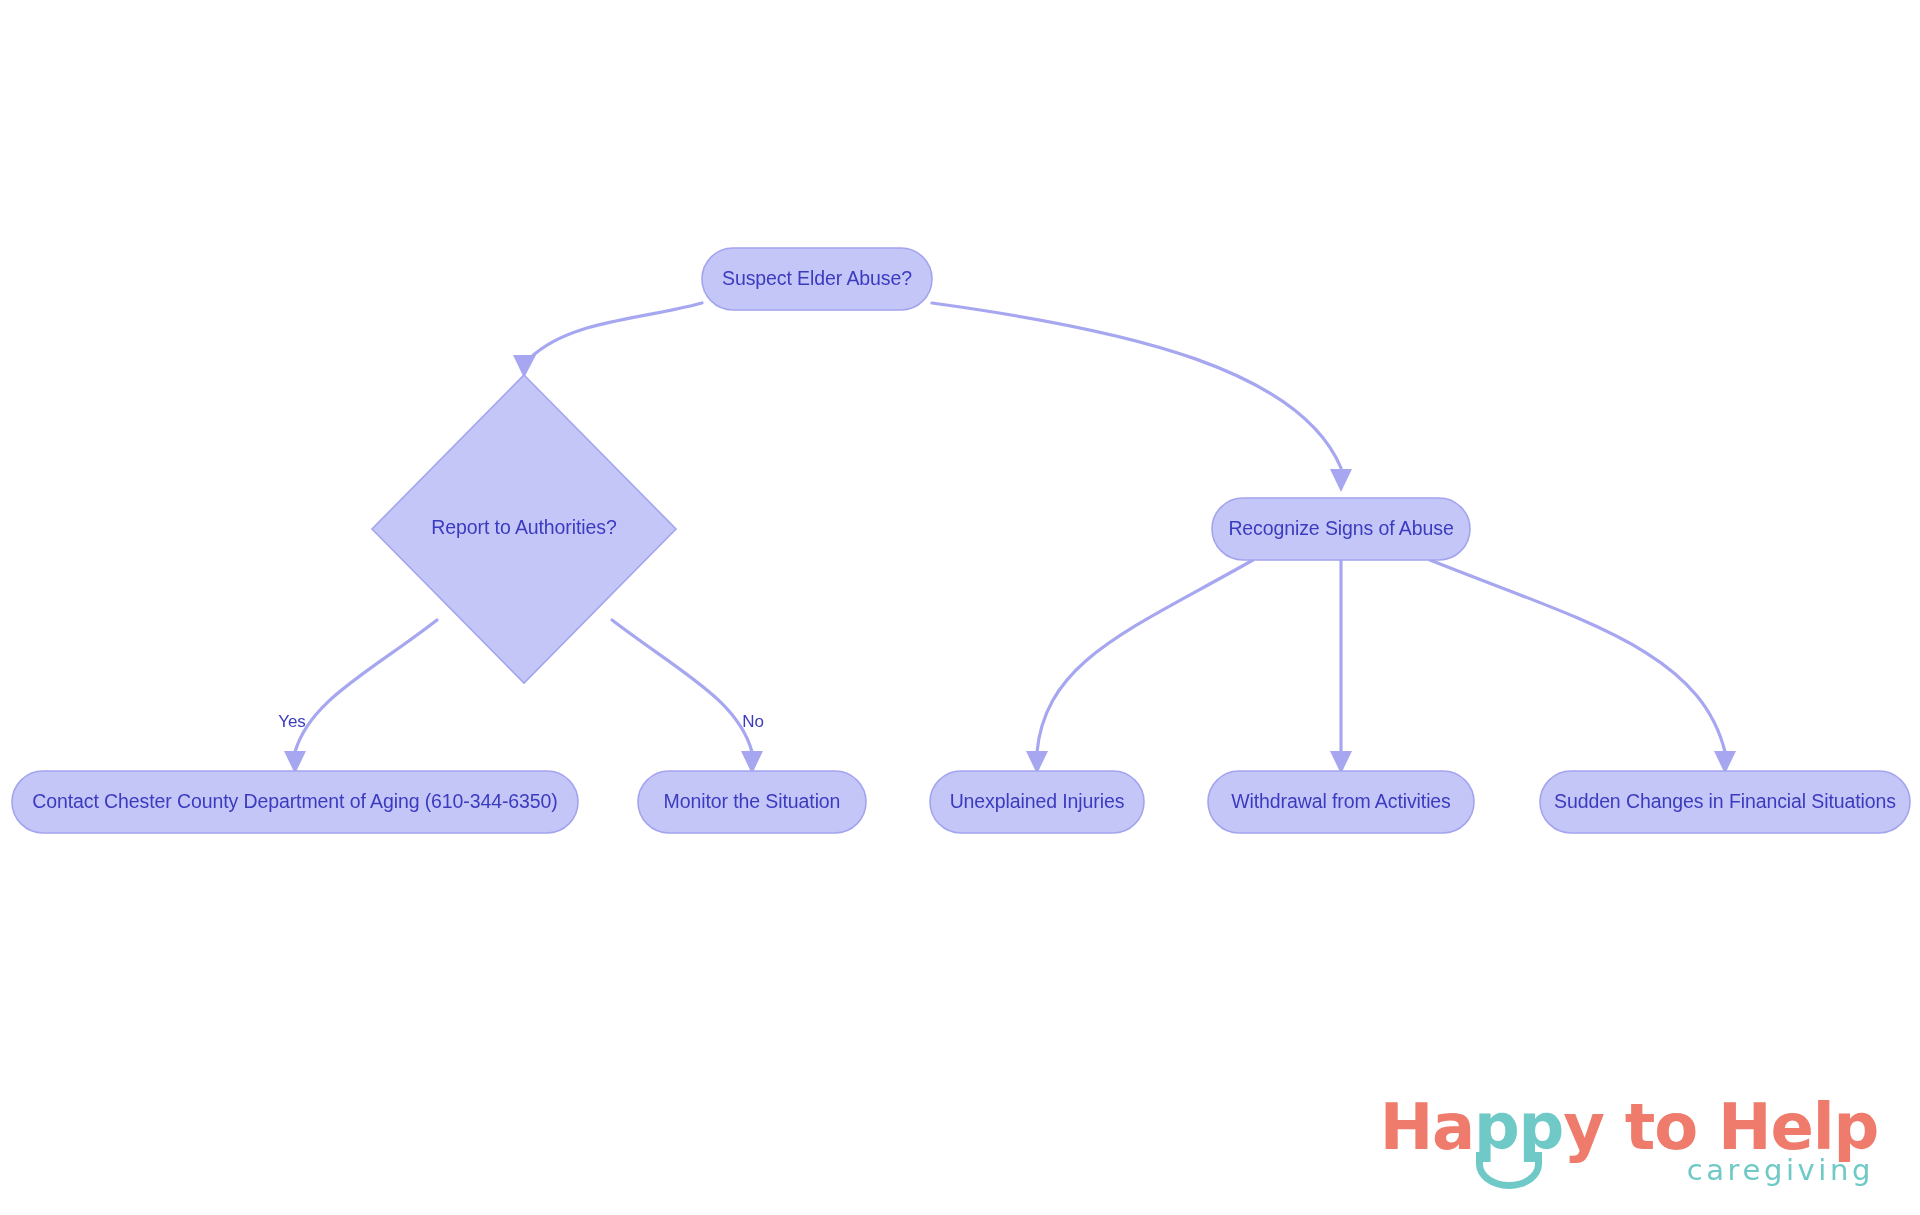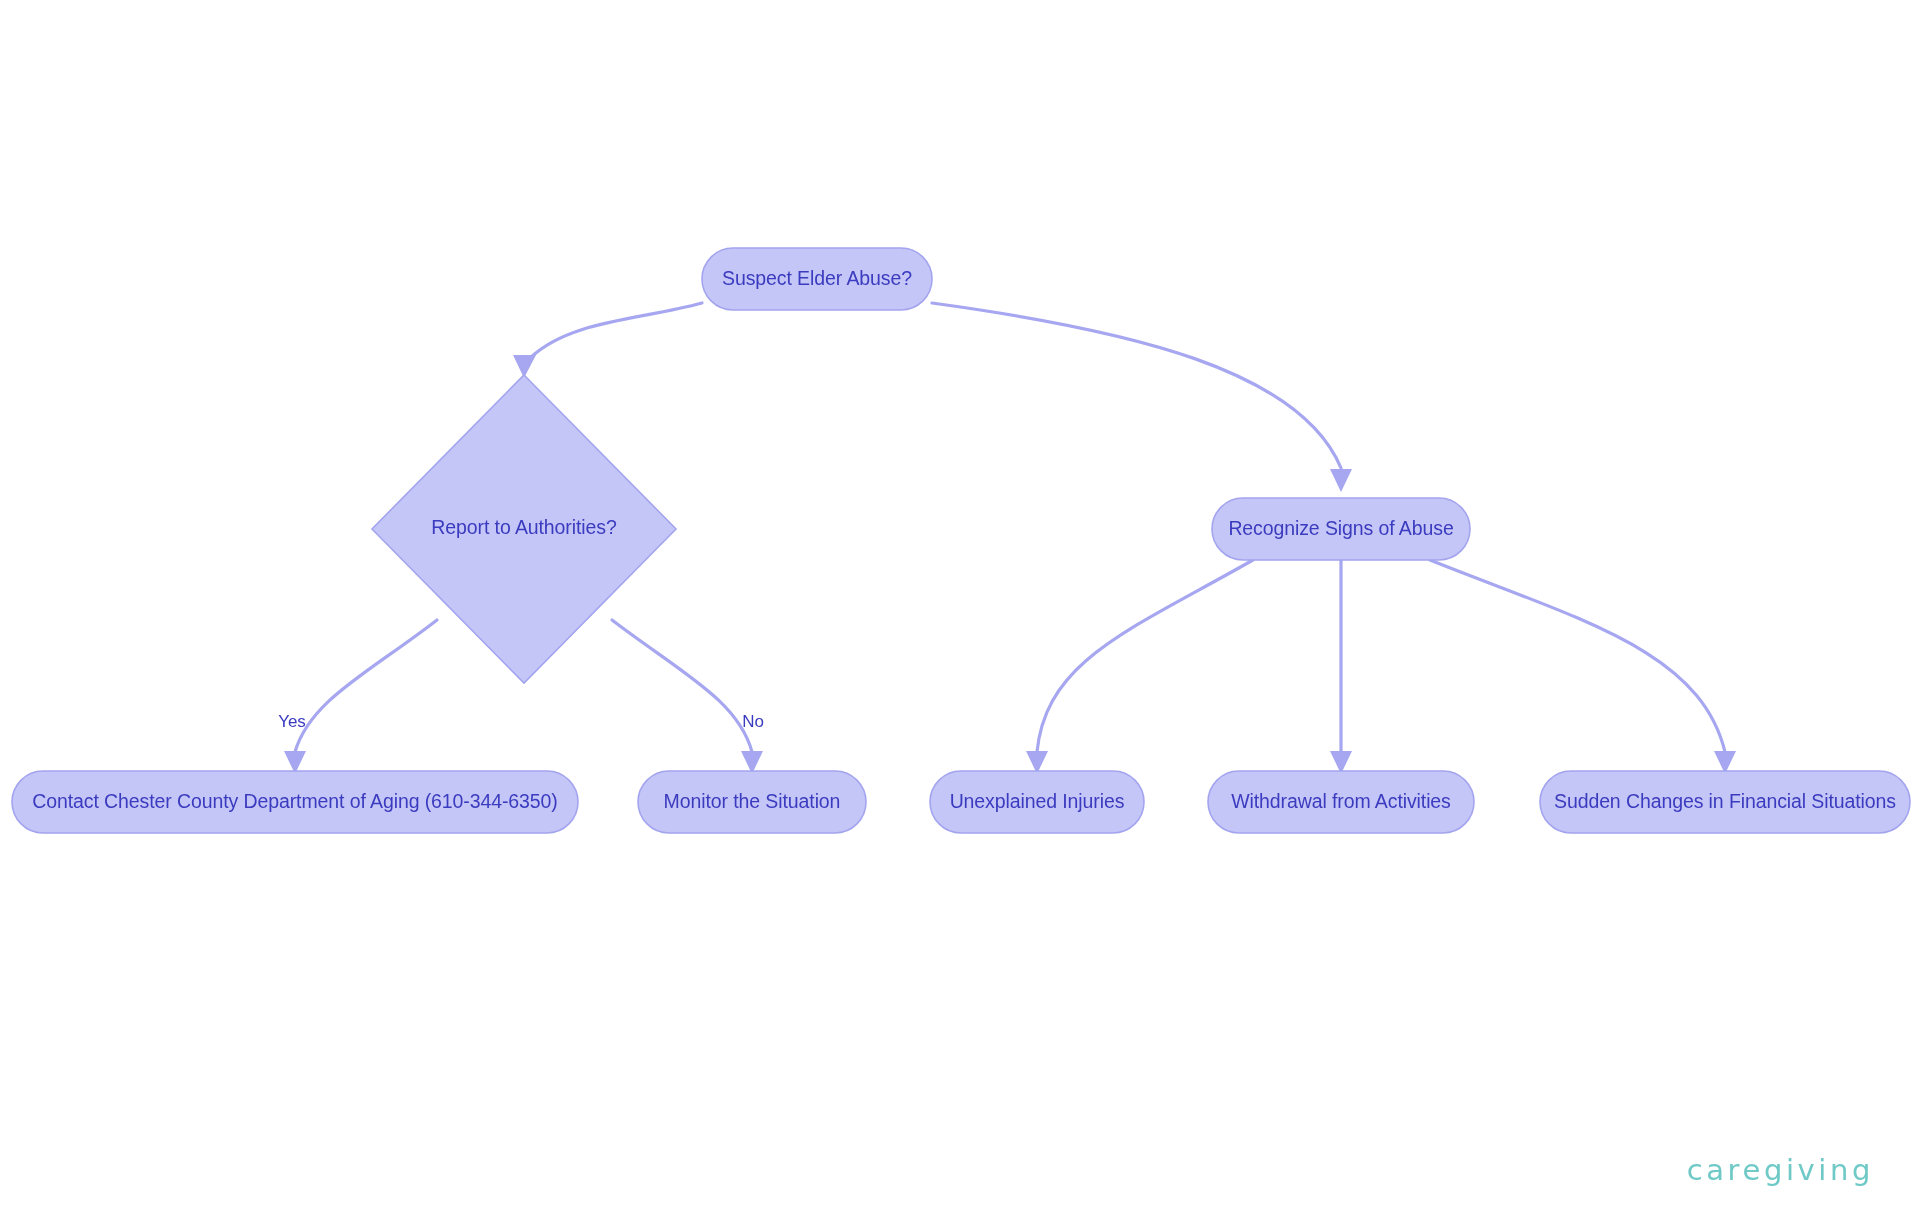--- a/index.html
+++ b/index.html
@@ -184,16 +184,19 @@
     </g>
 
     <g>
       <rect class="node-shape" x="1540" y="771" width="370" height="62" rx="31" ry="31"></rect>
       <text class="node-label" x="1725" y="803">Sudden Changes in Financial Situations</text>
     </g>
 
   </svg>
 
   <div id="logo">
+    <div id="logo-wordmark"><span>Ha</span><span class="teal">pp</span><span>y</span><span> to </span><span>Help</span>
+      <div id="logo-smile"></div>
+    </div>
     <div id="logo-sub">caregiving</div>
   </div>
 
 </div>
 
 </body></html>

